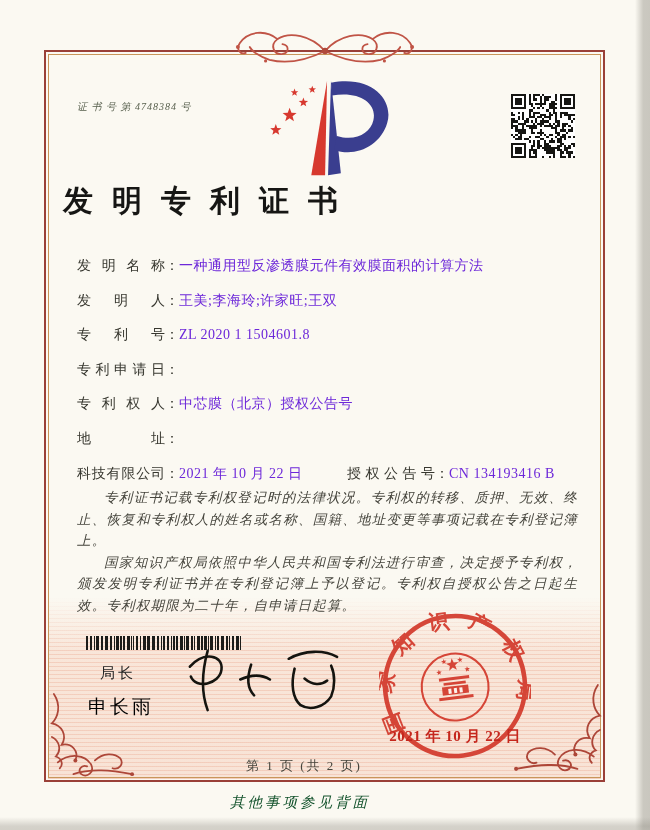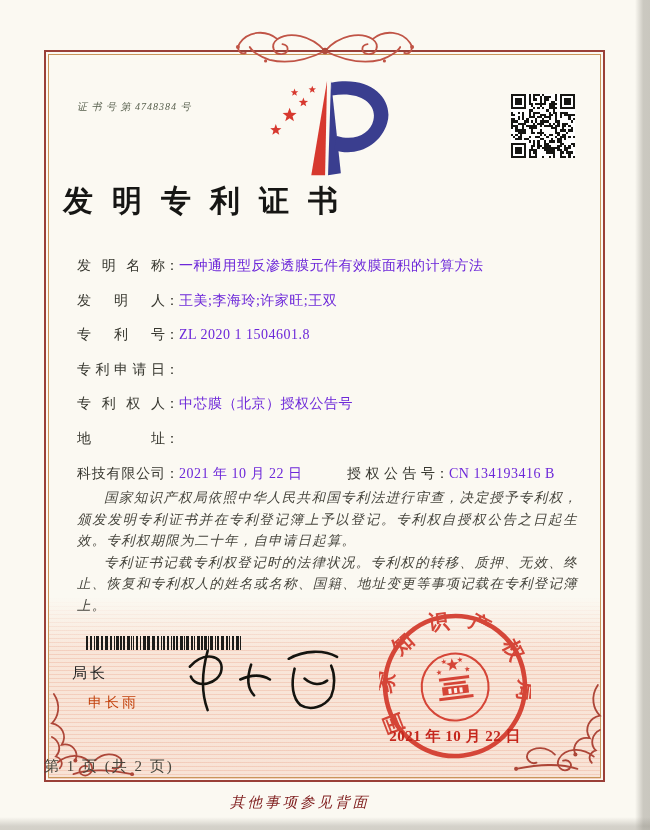--- a/index.html
+++ b/index.html
@@ -51,34 +51,34 @@
   .val-fixed { flex:0 0 150px; }
   .grp2 { display:flex; margin-left:18px; }
 
   .body-text { position:absolute; left:77px; top:487px; width:501px;
     font-size:13.5px; line-height:21.6px; color:#46453d; font-style:italic;
     letter-spacing:1.2px; text-align:justify; }
   .body-text p { text-indent:2em; }
 
   .barcode { position:absolute; left:86px; top:636px; width:158px; height:14px; }
 
-  .director-label { position:absolute; left:72px; top:664px; font-size:15px;
+  .director-label { position:absolute; left:100px; top:664px; font-size:15px;
     font-family:"Liberation Sans", sans-serif; color:#222; letter-spacing:3px; }
-  .director-name  { position:absolute; left:88px; top:694px; font-size:14px;
-    font-family:"Liberation Sans", sans-serif; color:#c2410c; letter-spacing:3px; }
+  .director-name  { position:absolute; left:88px; top:694px; font-size:19px;
+    font-family:"Liberation Sans", sans-serif; color:#000000; letter-spacing:3px; }
   .signature { position:absolute; left:178px; top:638px; width:168px; height:86px; }
 
   .seal { position:absolute; left:379px; top:610px; width:152px; height:152px; }
   .seal-date { position:absolute; left:379px; top:727px; width:152px; text-align:center;
     font-size:15px; font-weight:bold; color:#c5271d; letter-spacing:.5px; }
 
-  .page-info { position:absolute; left:44px; top:757px; width:520px; text-align:left;
-    font-size:15px; color:#46453c; letter-spacing:2px; }
+  .page-info { position:absolute; left:44px; top:757px; width:520px; text-align:center;
+    font-size:13px; color:#46453c; letter-spacing:2px; }
   .footer-note { position:absolute; left:44px; top:793px; width:512px; text-align:center;
-    font-size:14.5px; font-style:italic; color:#7f1d1d; letter-spacing:3px; }
+    font-size:14.5px; font-style:italic; color:#14532d; letter-spacing:3px; }
 </style>
 </head>
 <body>
 
 <div class="page">
 
   <div class="pink-band"></div>
 
   <div class="frame">
     <div class="frame-inner"></div>
@@ -495,22 +495,22 @@
         <span class="val val-fixed">2021 年 10 月 22 日</span>
       <span class="grp2">
         <span class="lbl">授权公告号</span>
           <span class="colon">：</span>
           <span class="val">CN 134193416 B</span>
       </span>
     </div>
   </div>
 
   <div class="body-text">
+    <p>专利证书记载专利权登记时的法律状况。专利权的转移、质押、无效、终止、恢复和专利权人的姓名或名称、国籍、地址变更等事项记载在专利登记簿上。</p>
     <p>国家知识产权局依照中华人民共和国专利法进行审查，决定授予专利权，颁发发明专利证书并在专利登记簿上予以登记。专利权自授权公告之日起生效。专利权期限为二十年，自申请日起算。</p>
-    <p>专利证书记载专利权登记时的法律状况。专利权的转移、质押、无效、终止、恢复和专利权人的姓名或名称、国籍、地址变更等事项记载在专利登记簿上。</p>
   </div>
 
   <svg class="barcode" viewBox="0 0 158 14" preserveAspectRatio="none">
       <rect x="0" y="0" width="2" height="14" fill="#1c1c19"></rect>
       <rect x="4" y="0" width="2" height="14" fill="#1c1c19"></rect>
       <rect x="8" y="0" width="1" height="14" fill="#1c1c19"></rect>
       <rect x="10" y="0" width="3" height="14" fill="#1c1c19"></rect>
       <rect x="15" y="0" width="2" height="14" fill="#1c1c19"></rect>
       <rect x="19" y="0" width="3" height="14" fill="#1c1c19"></rect>
       <rect x="24" y="0" width="2" height="14" fill="#1c1c19"></rect>

